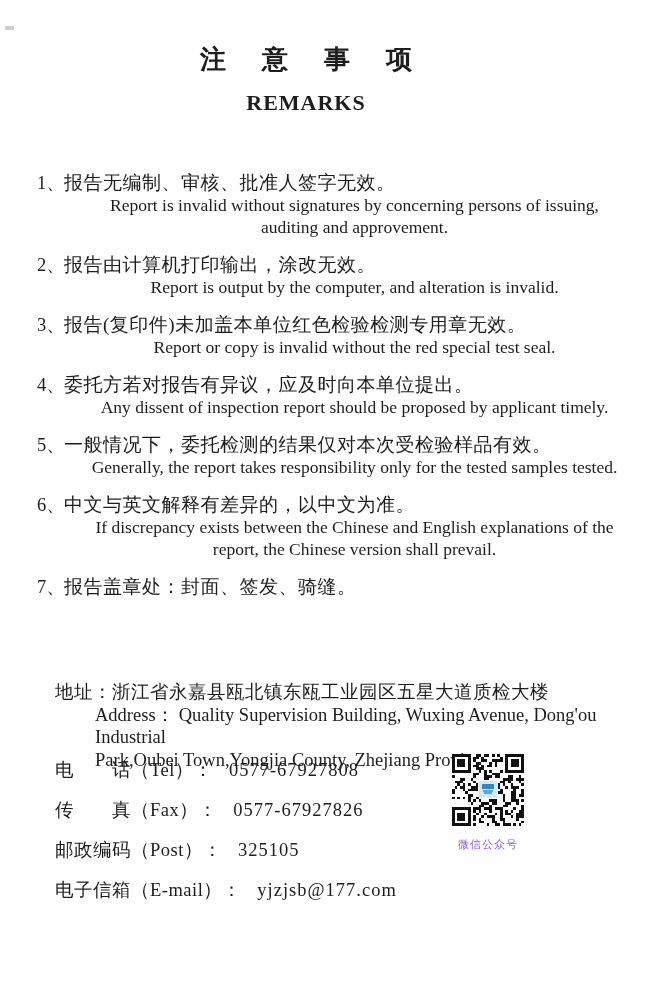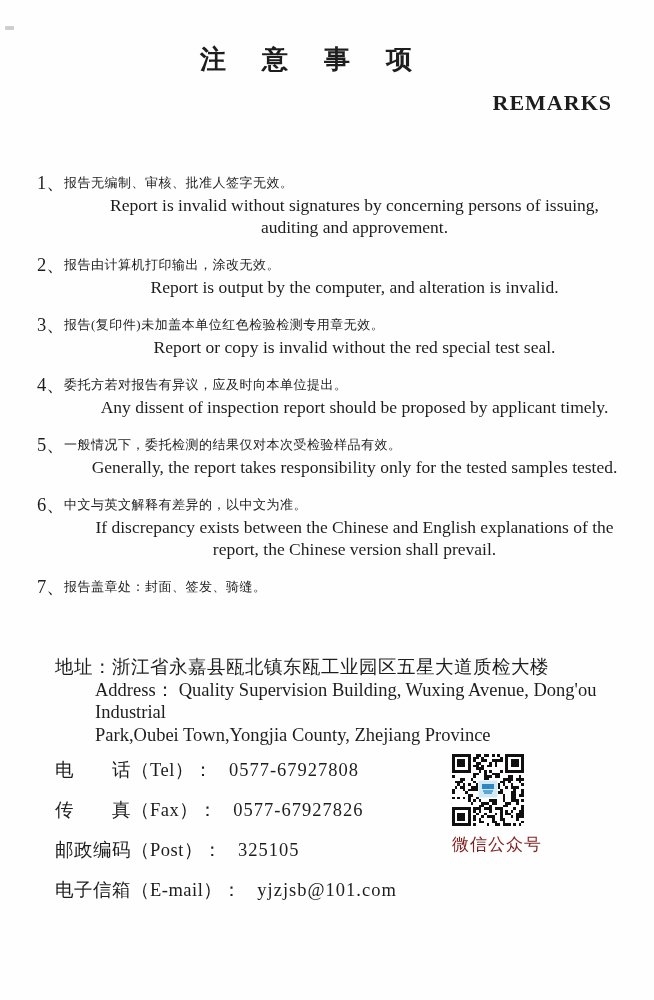--- a/index.html
+++ b/index.html
@@ -12,51 +12,51 @@
     color:#1d1d1d;
   }
   
   .speck{position:absolute;left:5px;top:26px;width:9px;height:4px;
     background:#b3b3b3;opacity:.65;border-radius:1px;}
   
   .header{position:absolute;top:42px;left:0;width:612px;text-align:center;}
   .title-cn{margin:0;font-size:26px;line-height:36px;font-weight:bold;
     letter-spacing:5px;text-indent:5px;white-space:nowrap;}
   .title-en{margin:12px 0 0 0;font-size:22px;line-height:26px;font-weight:bold;
-    letter-spacing:1px;text-align:right;}
+    letter-spacing:1px;}
   
   .remarks{position:absolute;top:172px;left:0;width:645px;
     margin:0;padding:0;list-style:none;}
   .remark{display:flex;margin:0 0 16px 0;}
   .remark .num{flex:none;width:27px;margin-left:37px;
     font-size:18.5px;line-height:22px;}
   .remark .body{flex:1;max-width:585px;}
-  .remark .cn{font-size:13px;line-height:22px;letter-spacing:.5px;}
+  .remark .cn{font-size:19px;line-height:22px;letter-spacing:.5px;}
   .remark .en{font-size:17.5px;line-height:22px;white-space:pre-line;text-align:center;}
   
-  .address{position:absolute;top:656px;left:55px;width:585px;}
+  .address{position:absolute;top:681px;left:55px;width:585px;}
   .address .cn{font-size:18.5px;line-height:22.5px;letter-spacing:.5px;}
   .address .en{font-size:18.5px;line-height:22.5px;white-space:pre-line;margin-left:40px;}
   
   .contacts{position:absolute;top:758px;left:55px;width:380px;}
   .contact-row{height:40px;font-size:18.5px;line-height:24px;white-space:nowrap;}
   .contact-row .label{letter-spacing:.5px;}
   .contact-row .value{margin-left:16px;letter-spacing:1px;}
   
   .qr{position:absolute;left:452px;top:754px;width:72px;margin:0;text-align:center;}
   .qr svg{display:block;width:72px;height:72px;background:#ffffff;}
   .qr-logo{position:absolute;left:26px;top:26px;width:20px;height:18px;
     background:
       linear-gradient(#2f86c1,#2f86c1) 50% 28%/12px 5px no-repeat,
       linear-gradient(#5fa6d2,#5fa6d2) 50% 62%/10px 2px no-repeat,
       linear-gradient(#5fa6d2,#5fa6d2) 50% 78%/8px 2px no-repeat,
       #cfe9f6;
     border:1px solid #eaf5fb;border-radius:2px;box-sizing:border-box;}
-  .qr figcaption{margin-top:11px;font-size:17px;line-height:15px;
-    letter-spacing:1px;color:#7f1d1d;white-space:nowrap;}
+  .qr figcaption{margin-top:11px;font-size:11px;line-height:15px;
+    letter-spacing:1px;color:#8b5cf6;white-space:nowrap;}
 </style>
 </head>
 <body>
 
 <div class="page">
 
   <div class="speck"></div>
 
   <header class="header">
     <h1 class="title-cn">注　意　事　项</h1>
@@ -126,21 +126,21 @@
     <div class="contact-row">
       <span class="label">电　　话（Tel）：</span><span class="value">0577-67927808</span>
     </div>
     <div class="contact-row">
       <span class="label">传　　真（Fax）：</span><span class="value">0577-67927826</span>
     </div>
     <div class="contact-row">
       <span class="label">邮政编码（Post）：</span><span class="value">325105</span>
     </div>
     <div class="contact-row">
-      <span class="label">电子信箱（E-mail）：</span><span class="value">yjzjsb@101.com</span>
+      <span class="label">电子信箱（E-mail）：</span><span class="value">yjzjsb@177.com</span>
     </div>
   </section>
 
   <figure class="qr">
     <svg id="qr-svg" viewBox="0 0 27 27" shape-rendering="crispEdges">
         <g fill="#101010">
           <rect x="9" y="0" width="1" height="1"></rect>
           <rect x="10" y="0" width="1" height="1"></rect>
           <rect x="12" y="0" width="1" height="1"></rect>
           <rect x="13" y="0" width="1" height="1"></rect>

